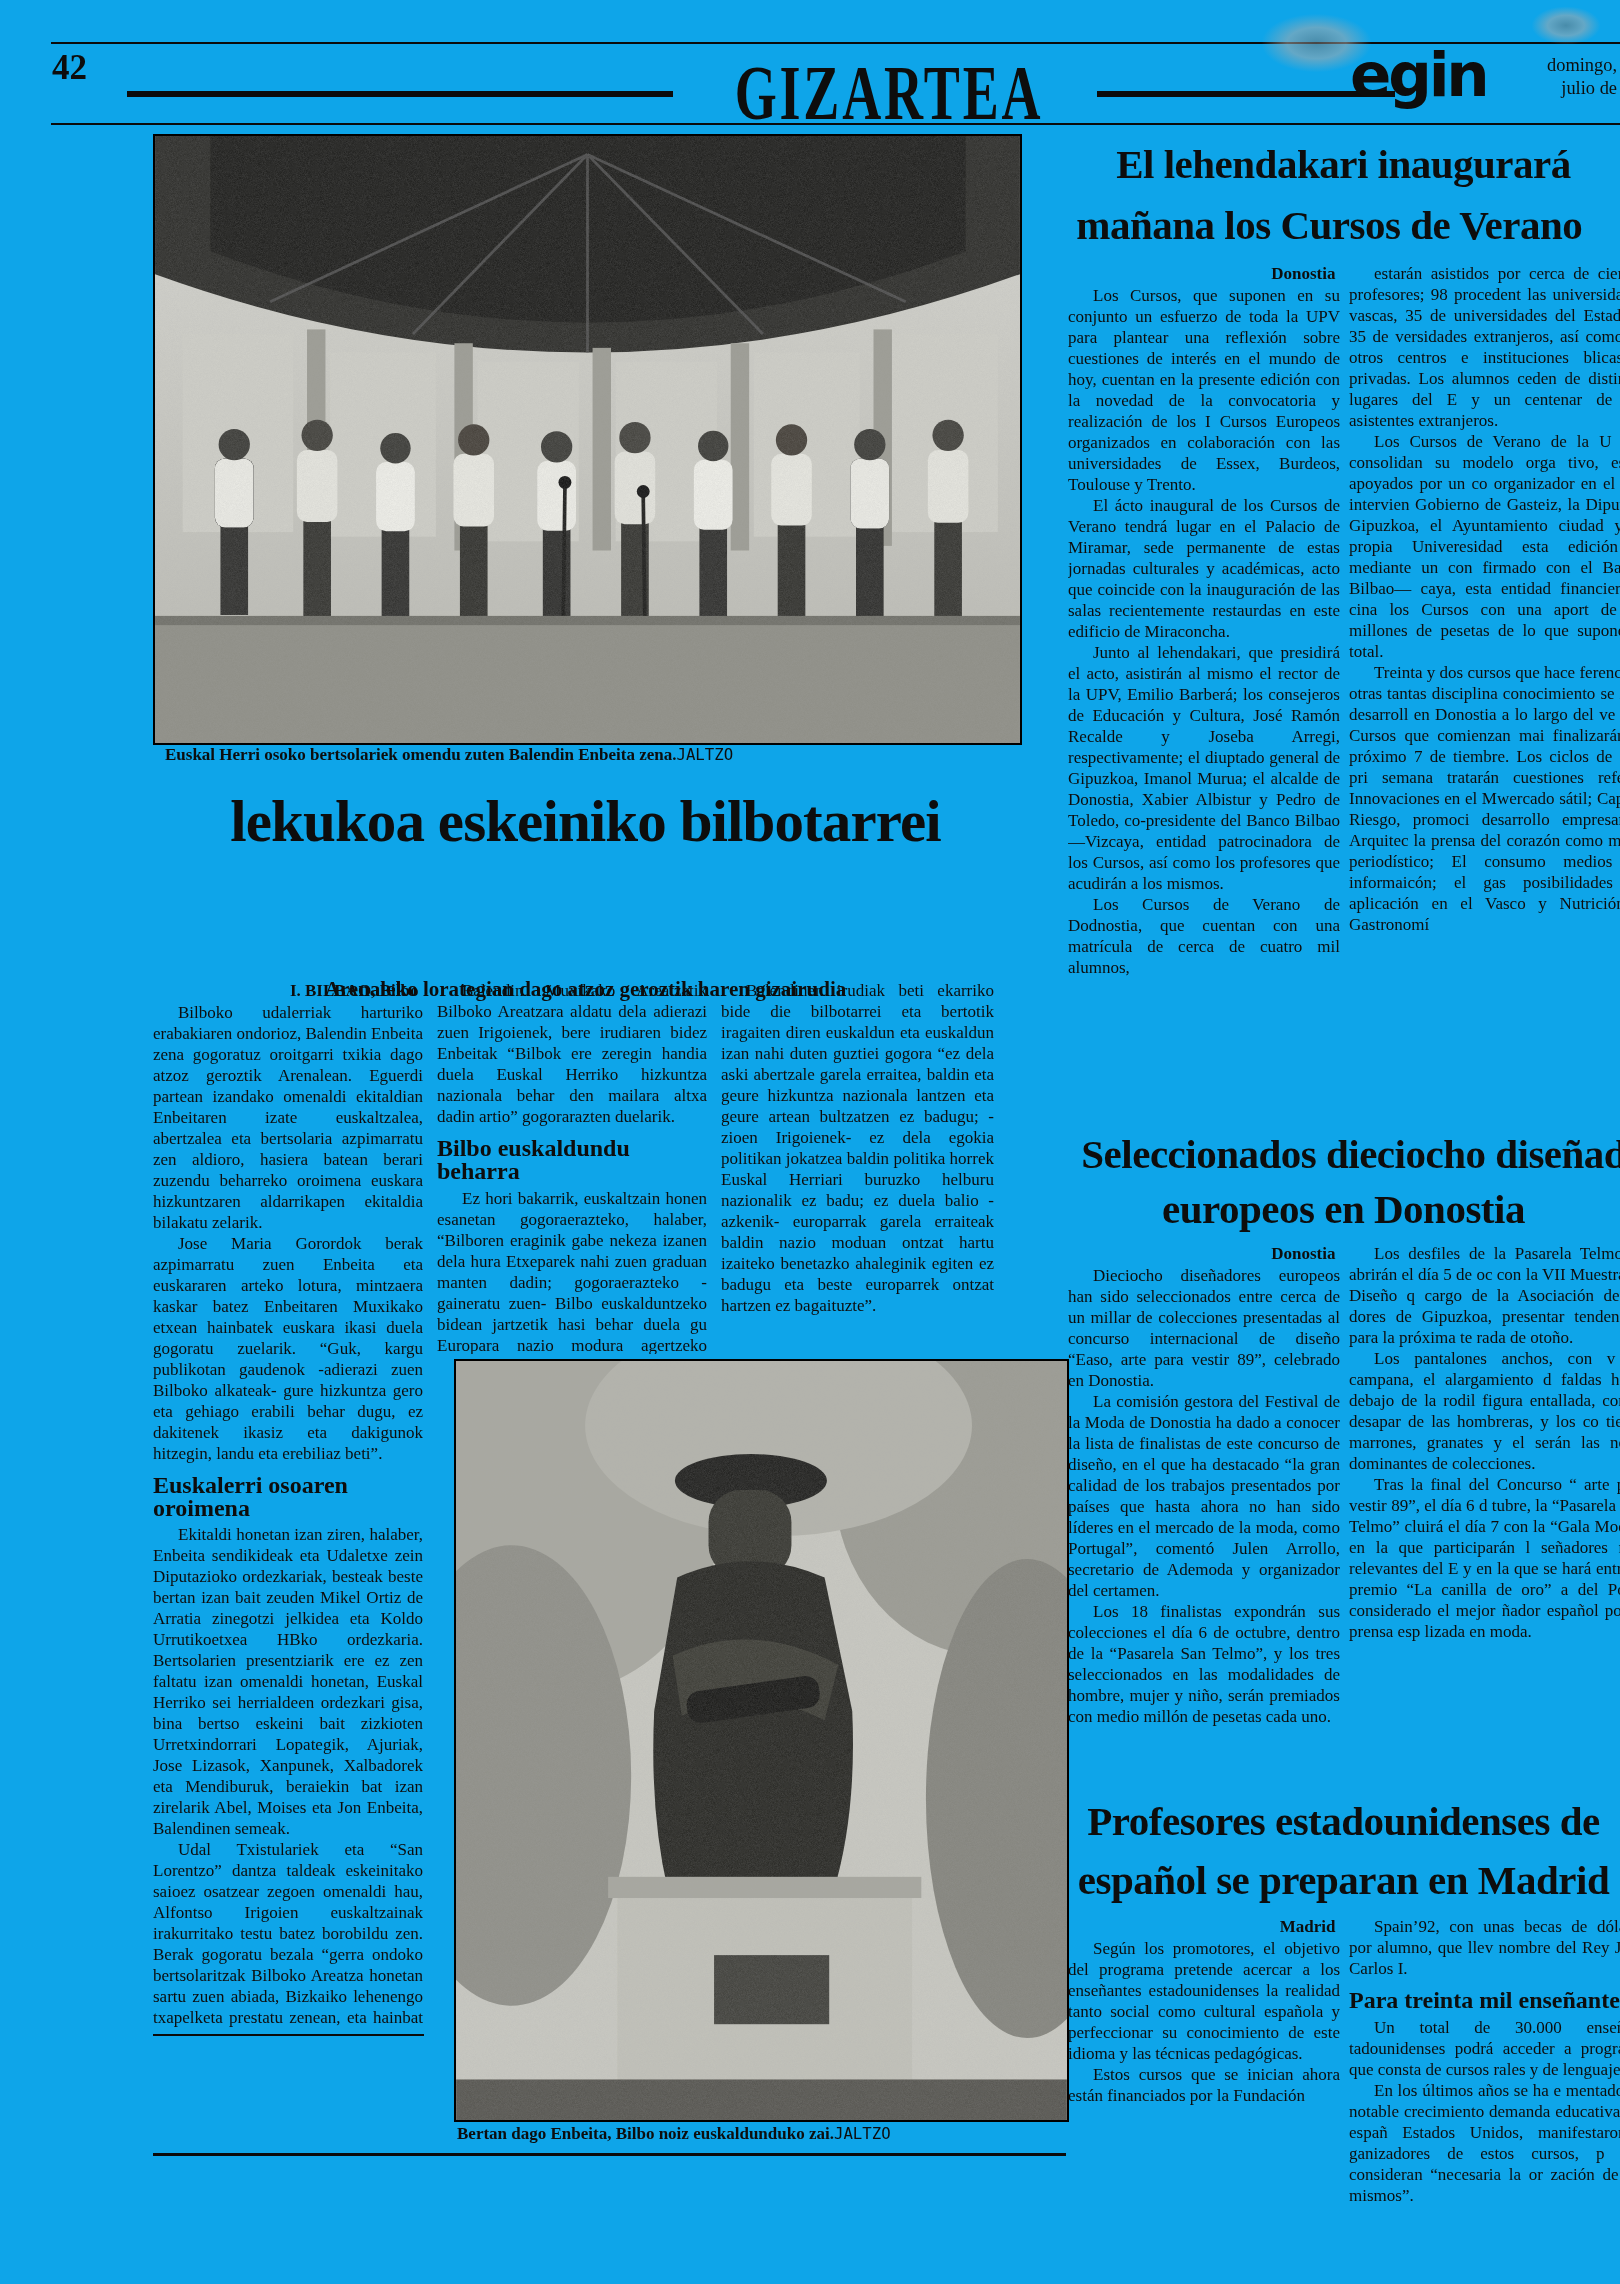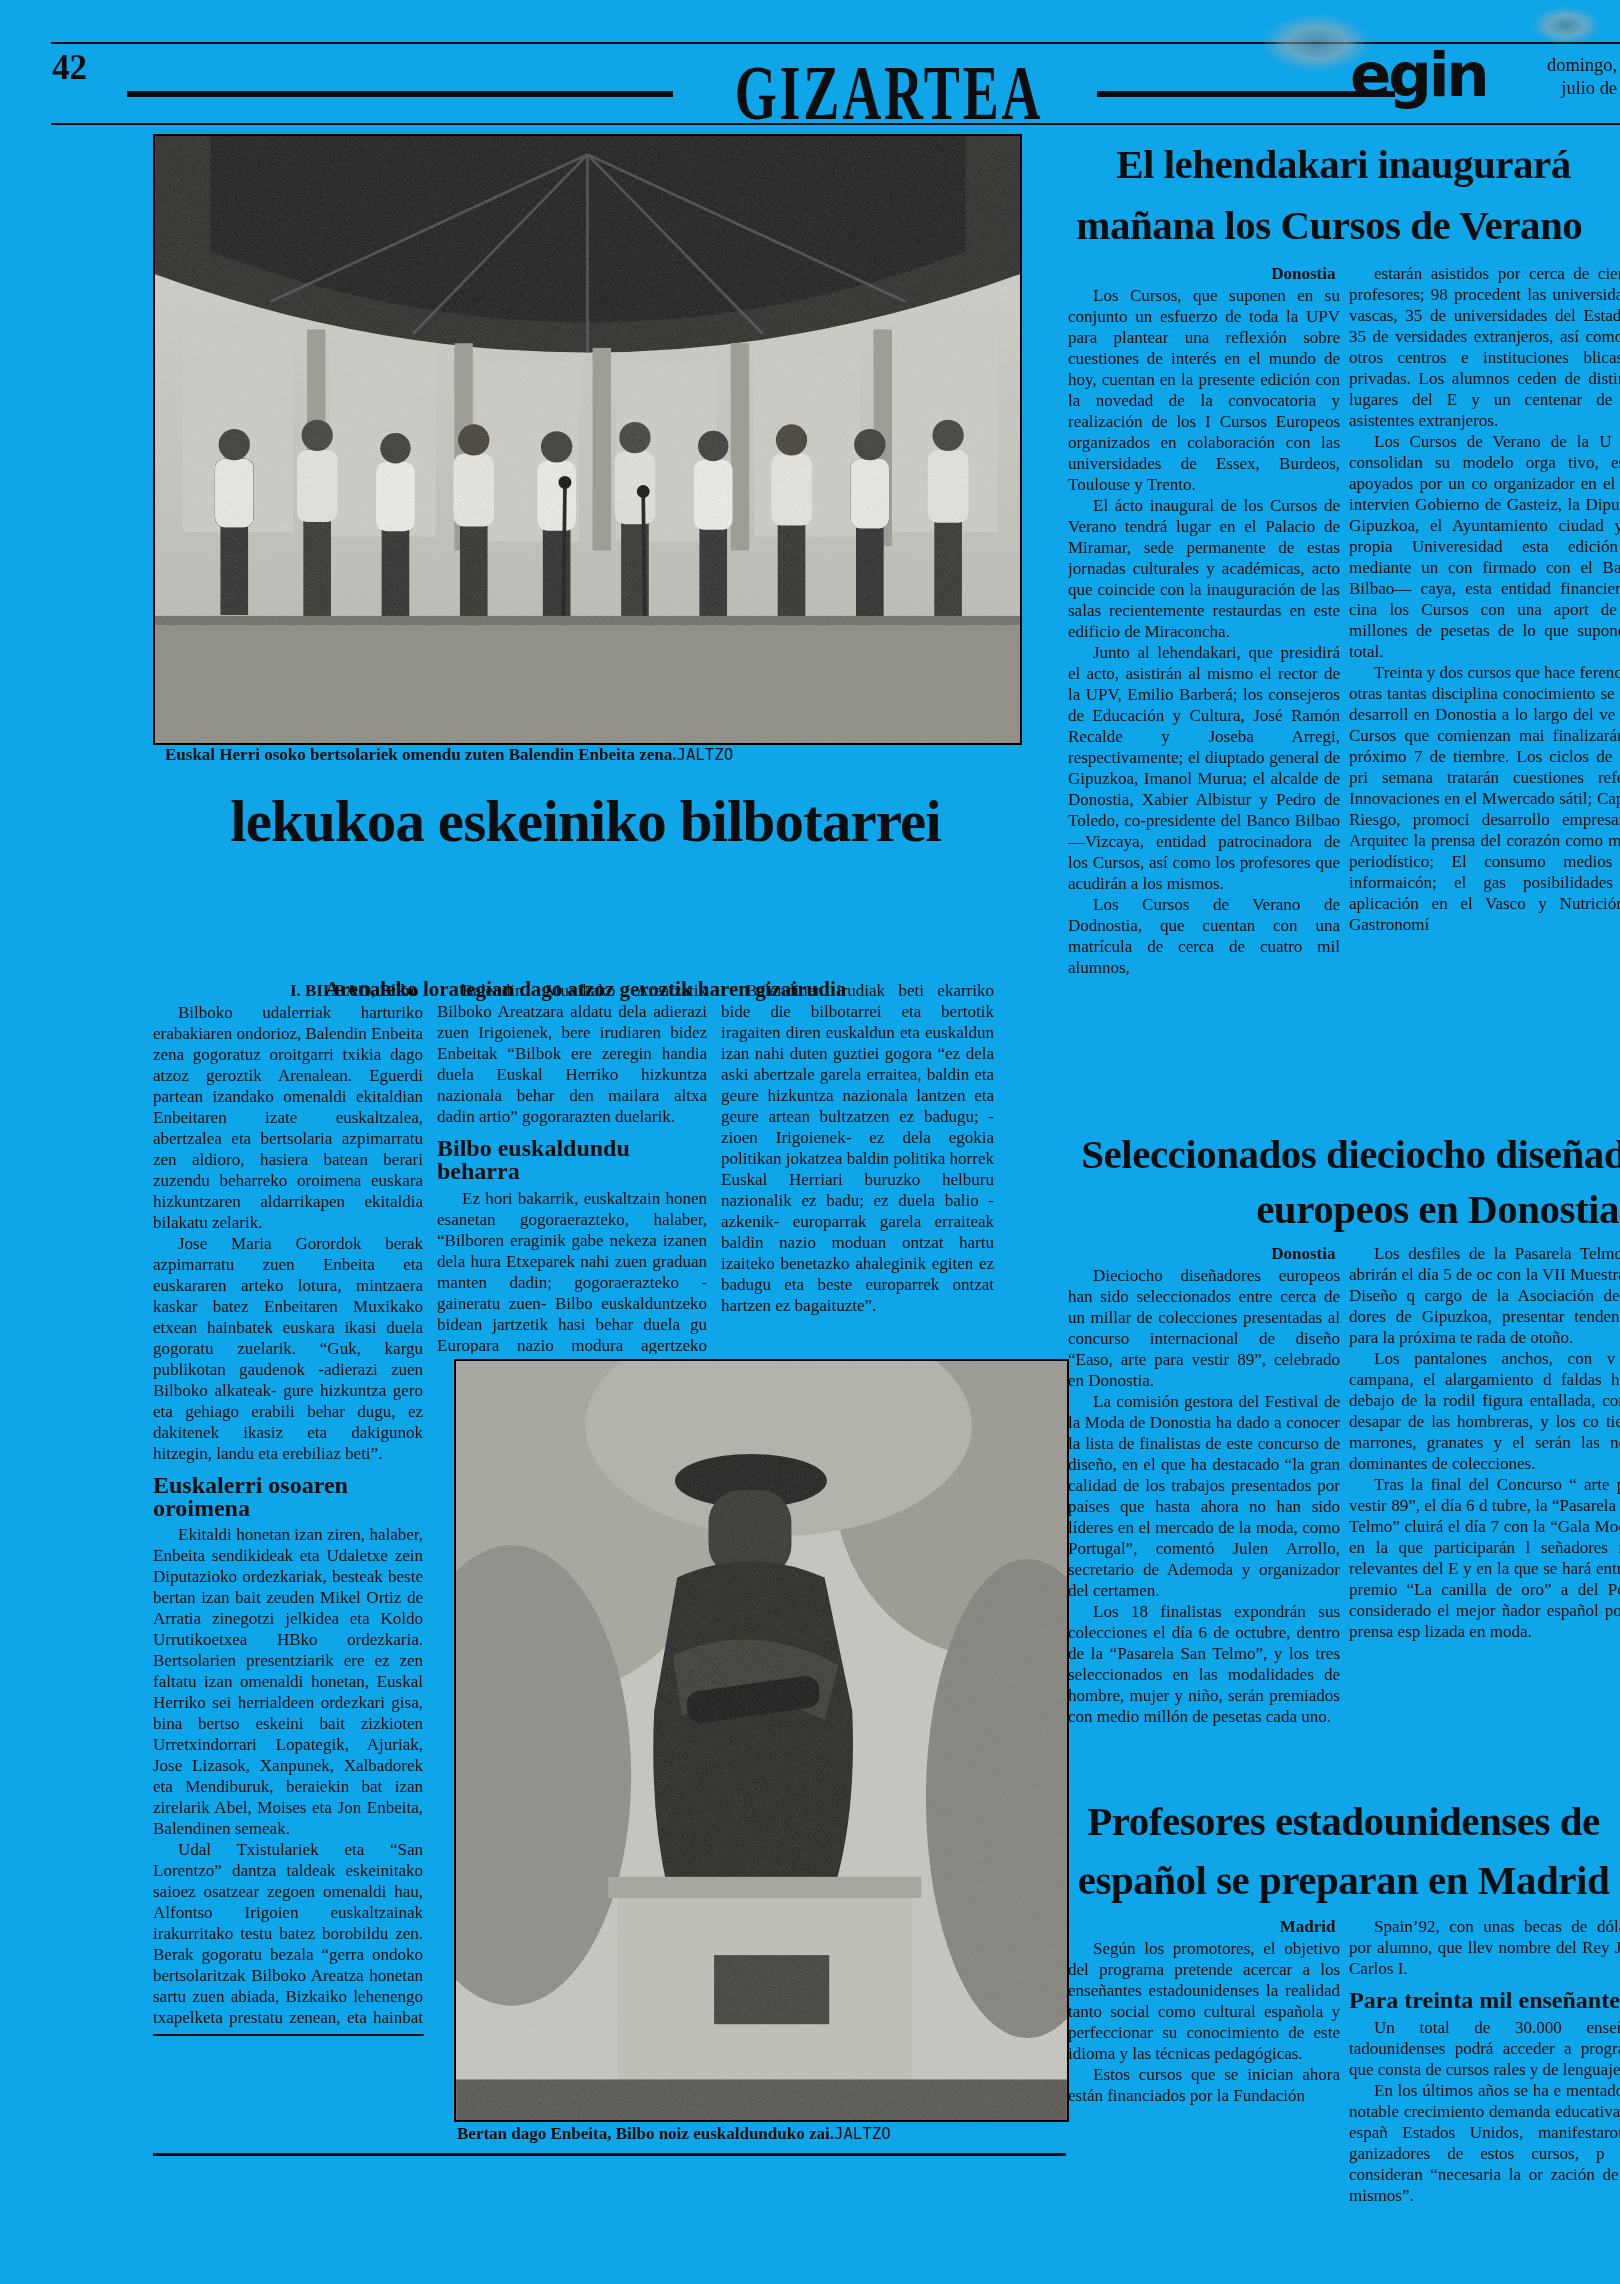--- a/index.html
+++ b/index.html
@@ -225,21 +225,21 @@
       <p class="para">Junto al lehendakari, que presidirá el acto, asistirán al mismo el rector de la UPV, Emilio Barberá; los consejeros de Educación y Cultura, José Ramón Recalde y Joseba Arregi, respectivamente; el diuptado general de Gipuzkoa, Imanol Murua; el alcalde de Donostia, Xabier Albistur y Pedro de Toledo, co-presidente del Banco Bilbao—Vizcaya, entidad patrocinadora de los Cursos, así como los profesores que acudirán a los mismos.</p>
       <p class="para">Los Cursos de Verano de Dodnostia, que cuentan con una matrícula de cerca de cuatro mil alumnos,</p>
     </div>
   <div class="abs col" style="left:1349px;top:263px;width:297px;height:875px;">
       <p class="para">estarán asistidos por cerca de cientos profesores; 98 procedent las universidades vascas, 35 de universidades del Estado y 35 de versidades extranjeros, así como de otros centros e instituciones blicas y privadas. Los alumnos ceden de distintos lugares del E y un centenar de los asistentes extranjeros.</p>
       <p class="para">Los Cursos de Verano de la U que consolidan su modelo orga tivo, están apoyados por un co organizador en el que intervien Gobierno de Gasteiz, la Diput de Gipuzkoa, el Ayuntamiento ciudad y la propia Univeresidad esta edición y mediante un con firmado con el Banco Bilbao— caya, esta entidad financiera p cina los Cursos con una aport de 20 millones de pesetas de lo que supone el total.</p>
       <p class="para">Treinta y dos cursos que hace ferencia a otras tantas disciplina conocimiento se irán desarroll en Donostia a lo largo del ve Los Cursos que comienzan mai finalizarán el próximo 7 de tiembre. Los ciclos de esta pri semana tratarán cuestiones refe a Innovaciones en el Mwercado sátil; Capital Riesgo, promoci desarrollo empresarial; Arquitec la prensa del corazón como meno periodístico; El consumo medios de informaicón; el gas posibilidades de aplicación en el Vasco y Nutrición y Gastronomí</p>
     </div>
 
   <div class="abs right-headline rh-left" style="left:1073px;top:1124px;width:645px;">Seleccionados dieciocho diseñadores</div>
-  <div class="abs right-headline rh-center" style="left:1068px;top:1179px;width:551px;text-align:right;">europeos en Donostia</div>
+  <div class="abs right-headline rh-center" style="left:1068px;top:1179px;width:551px;">europeos en Donostia</div>
   <div class="abs col" style="left:1068px;top:1243px;width:272px;height:525px;">
       <p class="dateline">Donostia</p>
       <p class="para">Dieciocho diseñadores europeos han sido seleccionados entre cerca de un millar de colecciones presentadas al concurso internacional de diseño “Easo, arte para vestir 89”, celebrado en Donostia.</p>
       <p class="para">La comisión gestora del Festival de la Moda de Donostia ha dado a conocer la lista de finalistas de este concurso de diseño, en el que ha destacado “la gran calidad de los trabajos presentados por países que hasta ahora no han sido líderes en el mercado de la moda, como Portugal”, comentó Julen Arrollo, secretario de Ademoda y organizador del certamen.</p>
       <p class="para">Los 18 finalistas expondrán sus colecciones el día 6 de octubre, dentro de la “Pasarela San Telmo”, y los tres seleccionados en las modalidades de hombre, mujer y niño, serán premiados con medio millón de pesetas cada uno.</p>
     </div>
   <div class="abs col" style="left:1349px;top:1243px;width:297px;height:525px;">
       <p class="para">Los desfiles de la Pasarela Telmo se abrirán el día 5 de oc con la VII Muestra de Diseño q cargo de la Asociación de Di dores de Gipuzkoa, presentar tendencias para la próxima te rada de otoño.</p>
       <p class="para">Los pantalones anchos, con v de campana, el alargamiento d faldas hasta debajo de la rodil figura entallada, con la desapar de las hombreras, y los co tierra, marrones, granates y el serán las notas dominantes de colecciones.</p>
       <p class="para">Tras la final del Concurso “ arte para vestir 89”, el día 6 d tubre, la “Pasarela San Telmo” cluirá el día 7 con la “Gala Moda”, en la que participarán l señadores más relevantes del E y en la que se hará entrega premio “La canilla de oro” a del Pozo, considerado el mejor ñador español por la prensa esp lizada en moda.</p>

